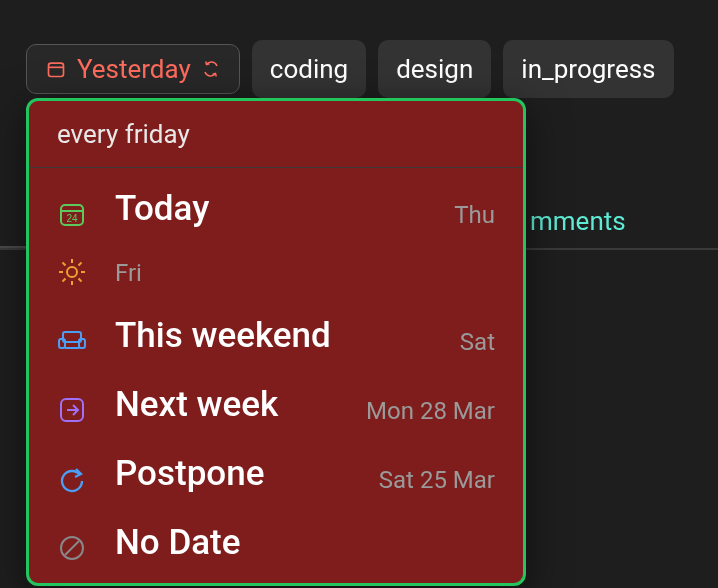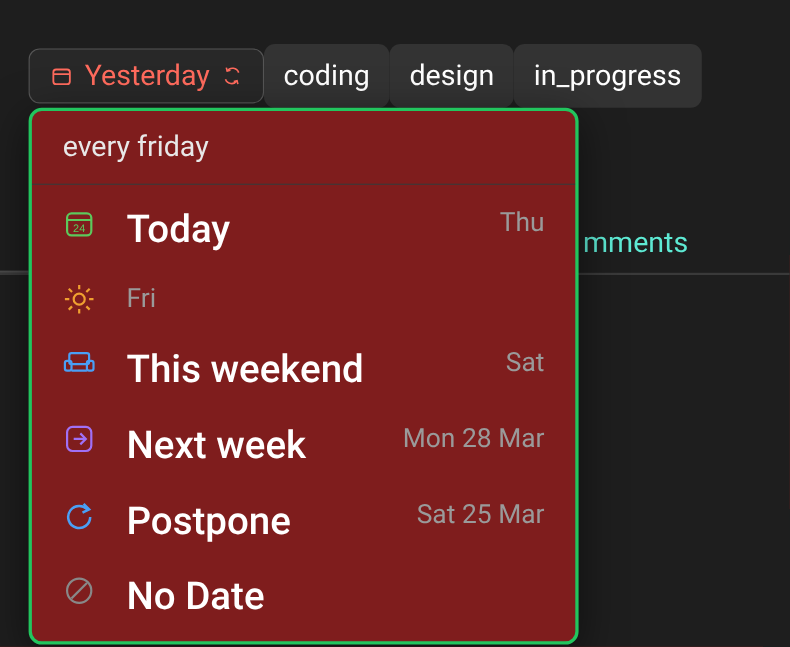--- a/index.html
+++ b/index.html
@@ -11,20 +11,21 @@
       width: 718px;
       height: 588px;
       background: #1e1e1e;
       font-family: -apple-system, BlinkMacSystemFont, "Segoe UI", Roboto, sans-serif;
       color: #e8e8e8;
       overflow: hidden;
       position: relative;
     }
     .pills-row {
       display: flex;
+      gap: 12px;
       padding: 40px 26px 0 26px;
       align-items: center;
       text-align: right;
     }
     .pill {
       display: inline-flex;
       align-items: center;
       gap: 10px;
       background: #333333;
       border-radius: 10px;
@@ -79,21 +80,21 @@
       font-family: inherit;
     }
     .search-input::placeholder {
       color: #888;
     }
     .options {
       padding: 6px 0;
     }
     .option-row {
       display: flex;
-      align-items: flex-start;
+      align-items: flex-end;
       padding: 14px 28px;
       gap: 28px;
       cursor: pointer;
     }
     .option-icon {
       width: 30px;
       height: 30px;
       display: flex;
       align-items: center;
       justify-content: center;

